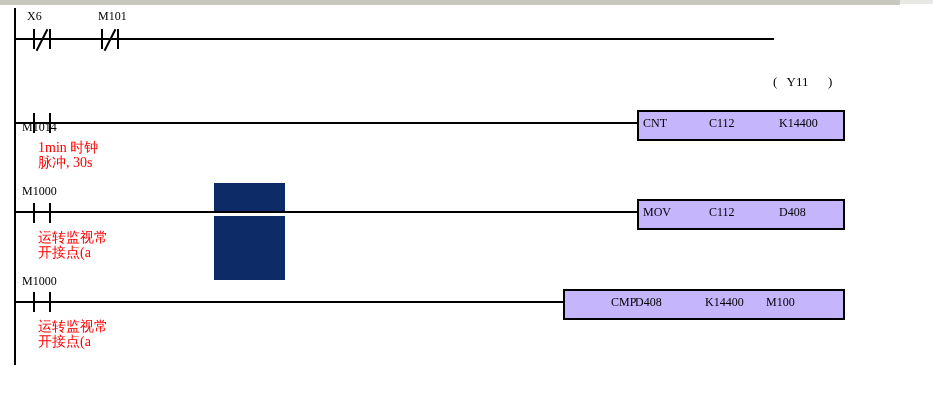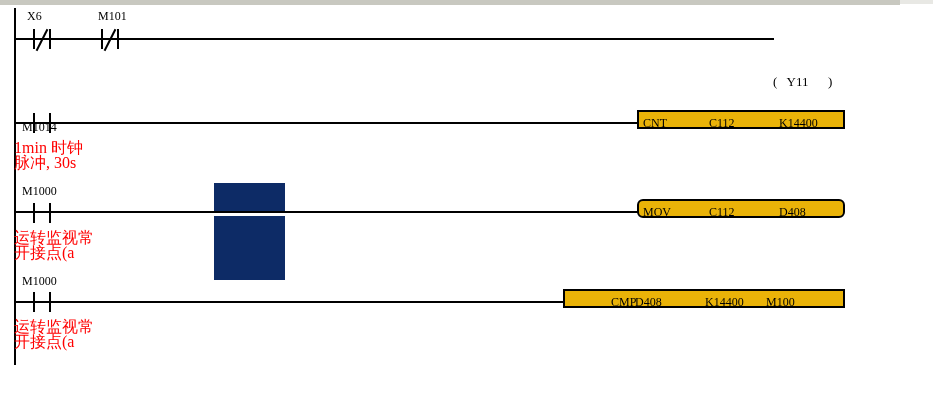--- a/index.html
+++ b/index.html
@@ -85,39 +85,40 @@
     font-size: 13px;
     color: #000000;
     white-space: pre;
     line-height: 14px;
     margin-top: 44px;
   }
   
   .instr-box {
     position: absolute;
     border: 2px solid #000000;
-    background: #eab308;
+    background: #c4b5fd;
     box-sizing: border-box;
-    height: 19px;
+    height: 31px;
   }
   .instr-cell {
     position: absolute;
     top: 4px;
     font-size: 12px;
     color: #000000;
     white-space: nowrap;
     line-height: 15px;
   }
   
   .comment {
     position: absolute;
     color: #ff0000;
-    font-size: 16px;
+    font-size: 14px;
     line-height: 15px;
     white-space: pre;
+    margin-left: 24px;
   }
   
   .selection-block {
     position: absolute;
     background: #0d2b66;
   }
 </style>
 </head>
 <body>
 
@@ -170,21 +171,21 @@
     <div class="bar left"></div>
     <div class="bar right"></div>
   </div>
 
   <div class="comment" style="left:14px; top:230px;">运转监视常
 开接点(a</div>
 
   <div class="selection-block" style="left:214px; top:183px; width:71px; height:28px;"></div>
   <div class="selection-block" style="left:214px; top:216px; width:71px; height:64px;"></div>
 
-  <div class="instr-box" style="left:637px; top:199px; width:208px;border-radius:6px;">
+  <div class="instr-box" style="left:637px; top:199px; width:208px;">
     <div class="instr-cell" style="left:4px;">MOV</div>
     <div class="instr-cell" style="left:70px;">C112</div>
     <div class="instr-cell" style="left:140px;">D408</div>
   </div>
 
   <div class="rung-line" style="left:14px; top:301px; width:550px;"></div>
 
   <div class="dev-label" style="left:22px; top:275px;">M1000</div>
   <div class="contact" style="left:33px; top:292px;">
     <div class="bar left"></div>

